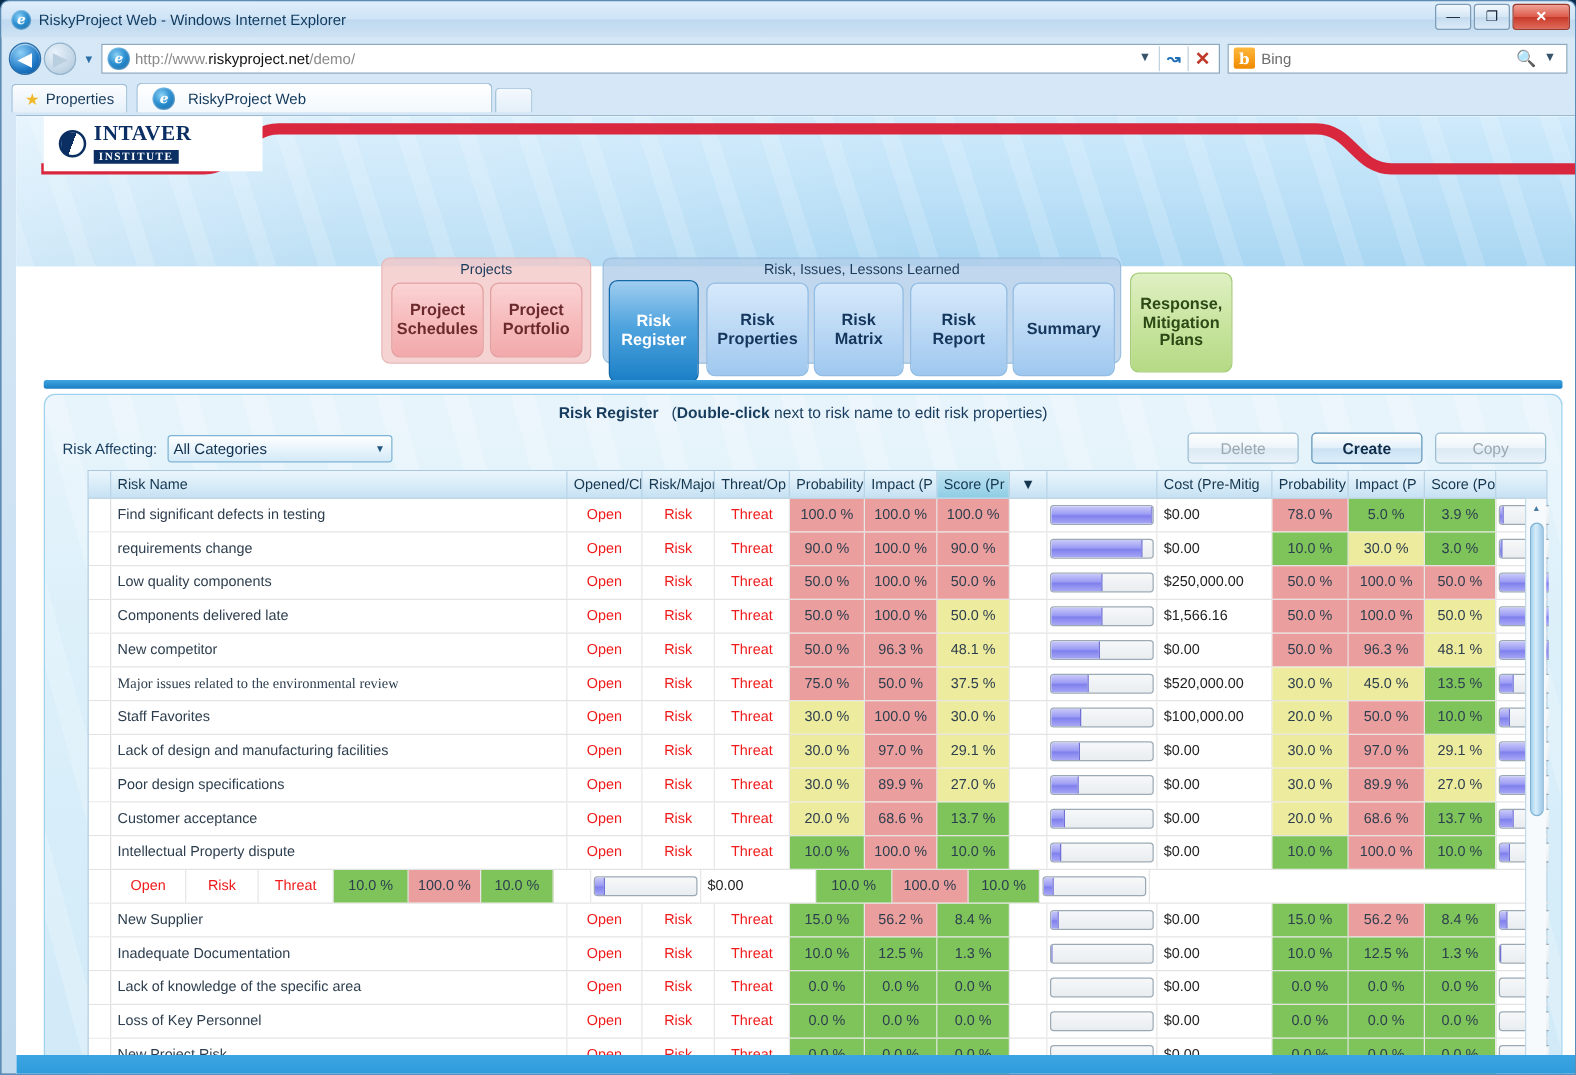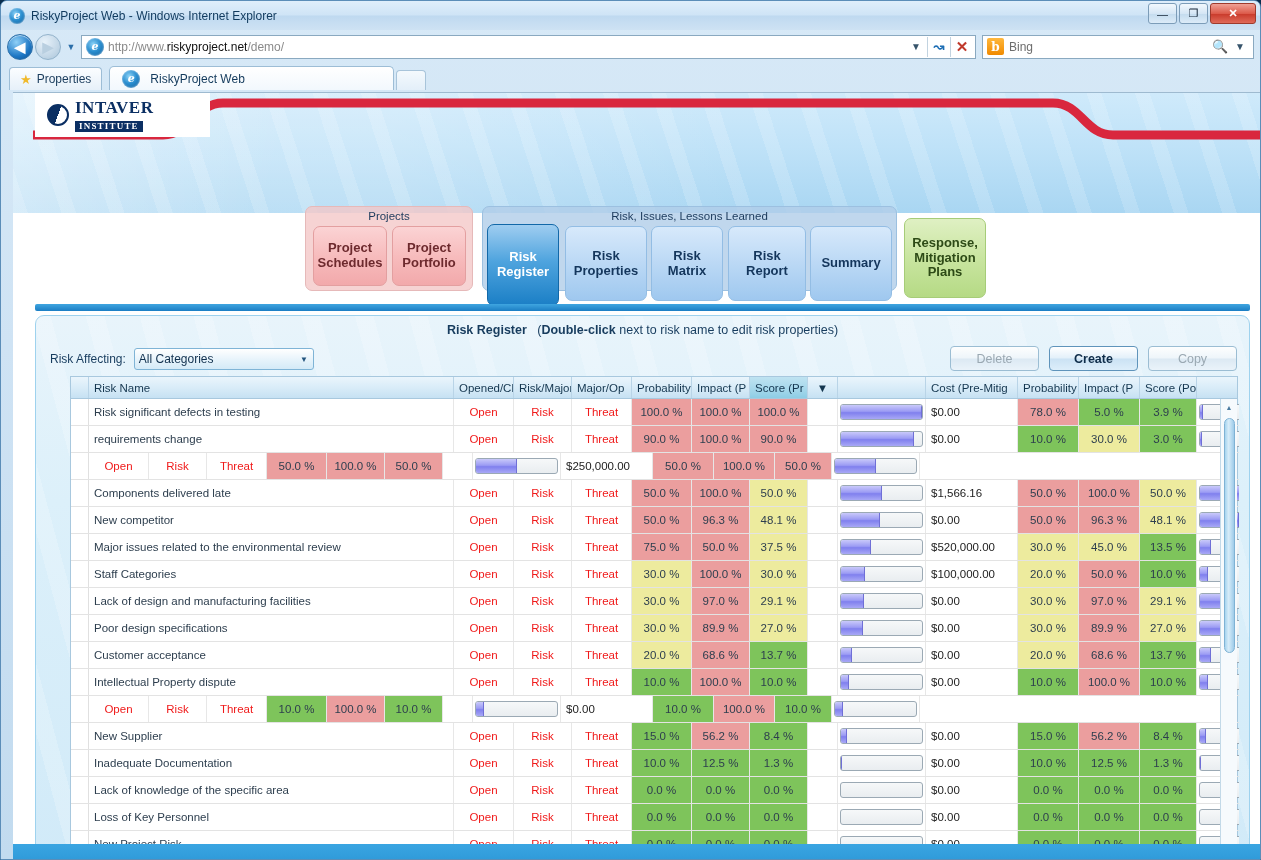--- a/index.html
+++ b/index.html
@@ -486,36 +486,36 @@
             <span>Copy</span>
           </div>
         </div>
 
         <div class="grid-wrap">
           <div class="grid-head" id="grid-head">
               <div class="hcell" style="width: 18px;"></div>
               <div class="hcell" style="width: 365px; text-align: center;">Risk Name</div>
               <div class="hcell" style="width: 60px;">Opened/Cl</div>
               <div class="hcell" style="width: 58px;">Risk/Major</div>
-              <div class="hcell" style="width: 60px;">Major/Op</div>
+              <div class="hcell" style="width: 60px;">Threat/Op</div>
               <div class="hcell" style="width: 60px;">Probability</div>
               <div class="hcell" style="width: 58px;">Impact (P</div>
               <div class="hcell sorted" style="width: 58px;">Score (Pr</div>
               <div class="hcell sortarrow" style="width: 30px;">▼</div>
               <div class="hcell" style="width: 88px;"></div>
               <div class="hcell" style="width: 92px;">Cost (Pre-Mitig</div>
               <div class="hcell" style="width: 61px;">Probability</div>
               <div class="hcell" style="width: 61px;">Impact (P</div>
               <div class="hcell" style="width: 57px;">Score (Po</div>
               <div class="hcell" style="width: 88px;"></div>
             </div>
           <div class="grid-body" id="grid-body">
               <div class="row">
                 <div class="cell gutter" style="width: 18px;"></div>
-                <div class="cell" style="width: 365px;">Risk significant defects in testing</div>
+                <div class="cell" style="width: 365px;">Find significant defects in testing</div>
                 <div class="cell center red-text" style="width: 60px;">Open</div>
                 <div class="cell center red-text" style="width: 58px;">Risk</div>
                 <div class="cell center red-text" style="width: 60px;">Threat</div>
                 <div class="cell center rc-red" style="width: 60px;">100.0 %</div>
                 <div class="cell center rc-red" style="width: 58px;">100.0 %</div>
                 <div class="cell center rc-red" style="width: 58px;">100.0 %</div>
                 <div class="cell" style="width: 30px;"></div>
                 <div class="cell center" style="width: 88px;">
                   <div class="bar-outer">
                     <div class="bar-fill" style="width: 100%;"></div>
@@ -551,20 +551,21 @@
                 <div class="cell center rc-yel" style="width: 61px;">30.0 %</div>
                 <div class="cell center rc-grn" style="width: 57px;">3.0 %</div>
                 <div class="cell center" style="width: 88px;">
                   <div class="bar-outer">
                     <div class="bar-fill" style="width: 3%;"></div>
                   </div>
                 </div>
               </div>
               <div class="row">
                 <div class="cell gutter" style="width: 18px;"></div>
+                <div class="cell" style="width: 365px;">Low quality components</div>
                 <div class="cell center red-text" style="width: 60px;">Open</div>
                 <div class="cell center red-text" style="width: 58px;">Risk</div>
                 <div class="cell center red-text" style="width: 60px;">Threat</div>
                 <div class="cell center rc-red" style="width: 60px;">50.0 %</div>
                 <div class="cell center rc-red" style="width: 58px;">100.0 %</div>
                 <div class="cell center rc-red" style="width: 58px;">50.0 %</div>
                 <div class="cell" style="width: 30px;"></div>
                 <div class="cell center" style="width: 88px;">
                   <div class="bar-outer">
                     <div class="bar-fill" style="width: 50%;"></div>
@@ -625,21 +626,21 @@
                 <div class="cell center rc-red" style="width: 61px;">96.3 %</div>
                 <div class="cell center rc-yel" style="width: 57px;">48.1 %</div>
                 <div class="cell center" style="width: 88px;">
                   <div class="bar-outer">
                     <div class="bar-fill" style="width: 48%;"></div>
                   </div>
                 </div>
               </div>
               <div class="row">
                 <div class="cell gutter" style="width: 18px;"></div>
-                <div class="cell" style="width: 365px;">Major issues related to the environmental review</div>
+                <div class="cell" style="width: 365px; font-family: Liberation Serif, serif;">Major issues related to the environmental review</div>
                 <div class="cell center red-text" style="width: 60px;">Open</div>
                 <div class="cell center red-text" style="width: 58px;">Risk</div>
                 <div class="cell center red-text" style="width: 60px;">Threat</div>
                 <div class="cell center rc-red" style="width: 60px;">75.0 %</div>
                 <div class="cell center rc-red" style="width: 58px;">50.0 %</div>
                 <div class="cell center rc-yel" style="width: 58px;">37.5 %</div>
                 <div class="cell" style="width: 30px;"></div>
                 <div class="cell center" style="width: 88px;">
                   <div class="bar-outer">
                     <div class="bar-fill" style="width: 37%;"></div>
@@ -650,21 +651,21 @@
                 <div class="cell center rc-yel" style="width: 61px;">45.0 %</div>
                 <div class="cell center rc-grn" style="width: 57px;">13.5 %</div>
                 <div class="cell center" style="width: 88px;">
                   <div class="bar-outer">
                     <div class="bar-fill" style="width: 14%;"></div>
                   </div>
                 </div>
               </div>
               <div class="row">
                 <div class="cell gutter" style="width: 18px;"></div>
-                <div class="cell" style="width: 365px;">Staff Categories</div>
+                <div class="cell" style="width: 365px;">Staff Favorites</div>
                 <div class="cell center red-text" style="width: 60px;">Open</div>
                 <div class="cell center red-text" style="width: 58px;">Risk</div>
                 <div class="cell center red-text" style="width: 60px;">Threat</div>
                 <div class="cell center rc-yel" style="width: 60px;">30.0 %</div>
                 <div class="cell center rc-red" style="width: 58px;">100.0 %</div>
                 <div class="cell center rc-yel" style="width: 58px;">30.0 %</div>
                 <div class="cell" style="width: 30px;"></div>
                 <div class="cell center" style="width: 88px;">
                   <div class="bar-outer">
                     <div class="bar-fill" style="width: 30%;"></div>

